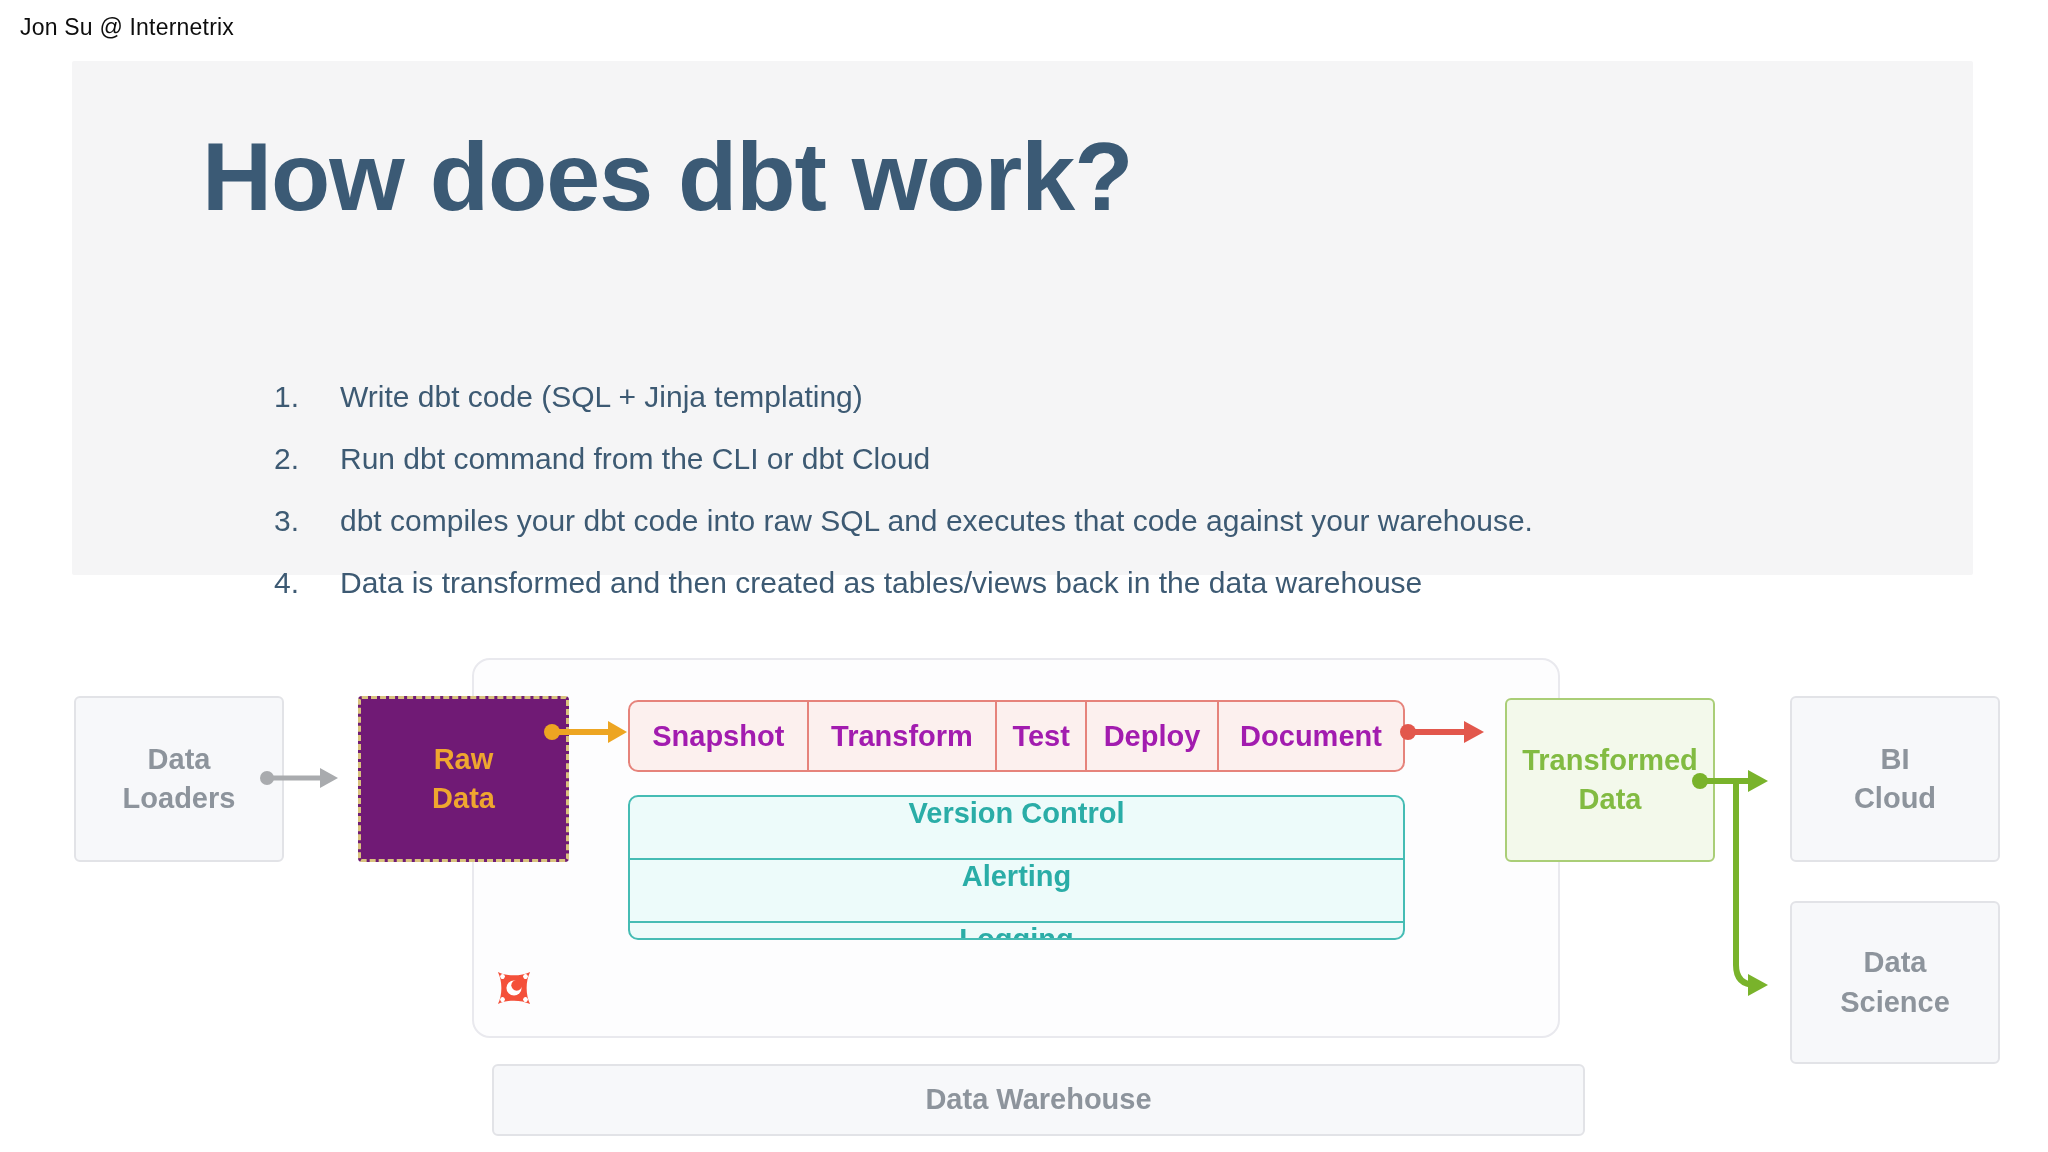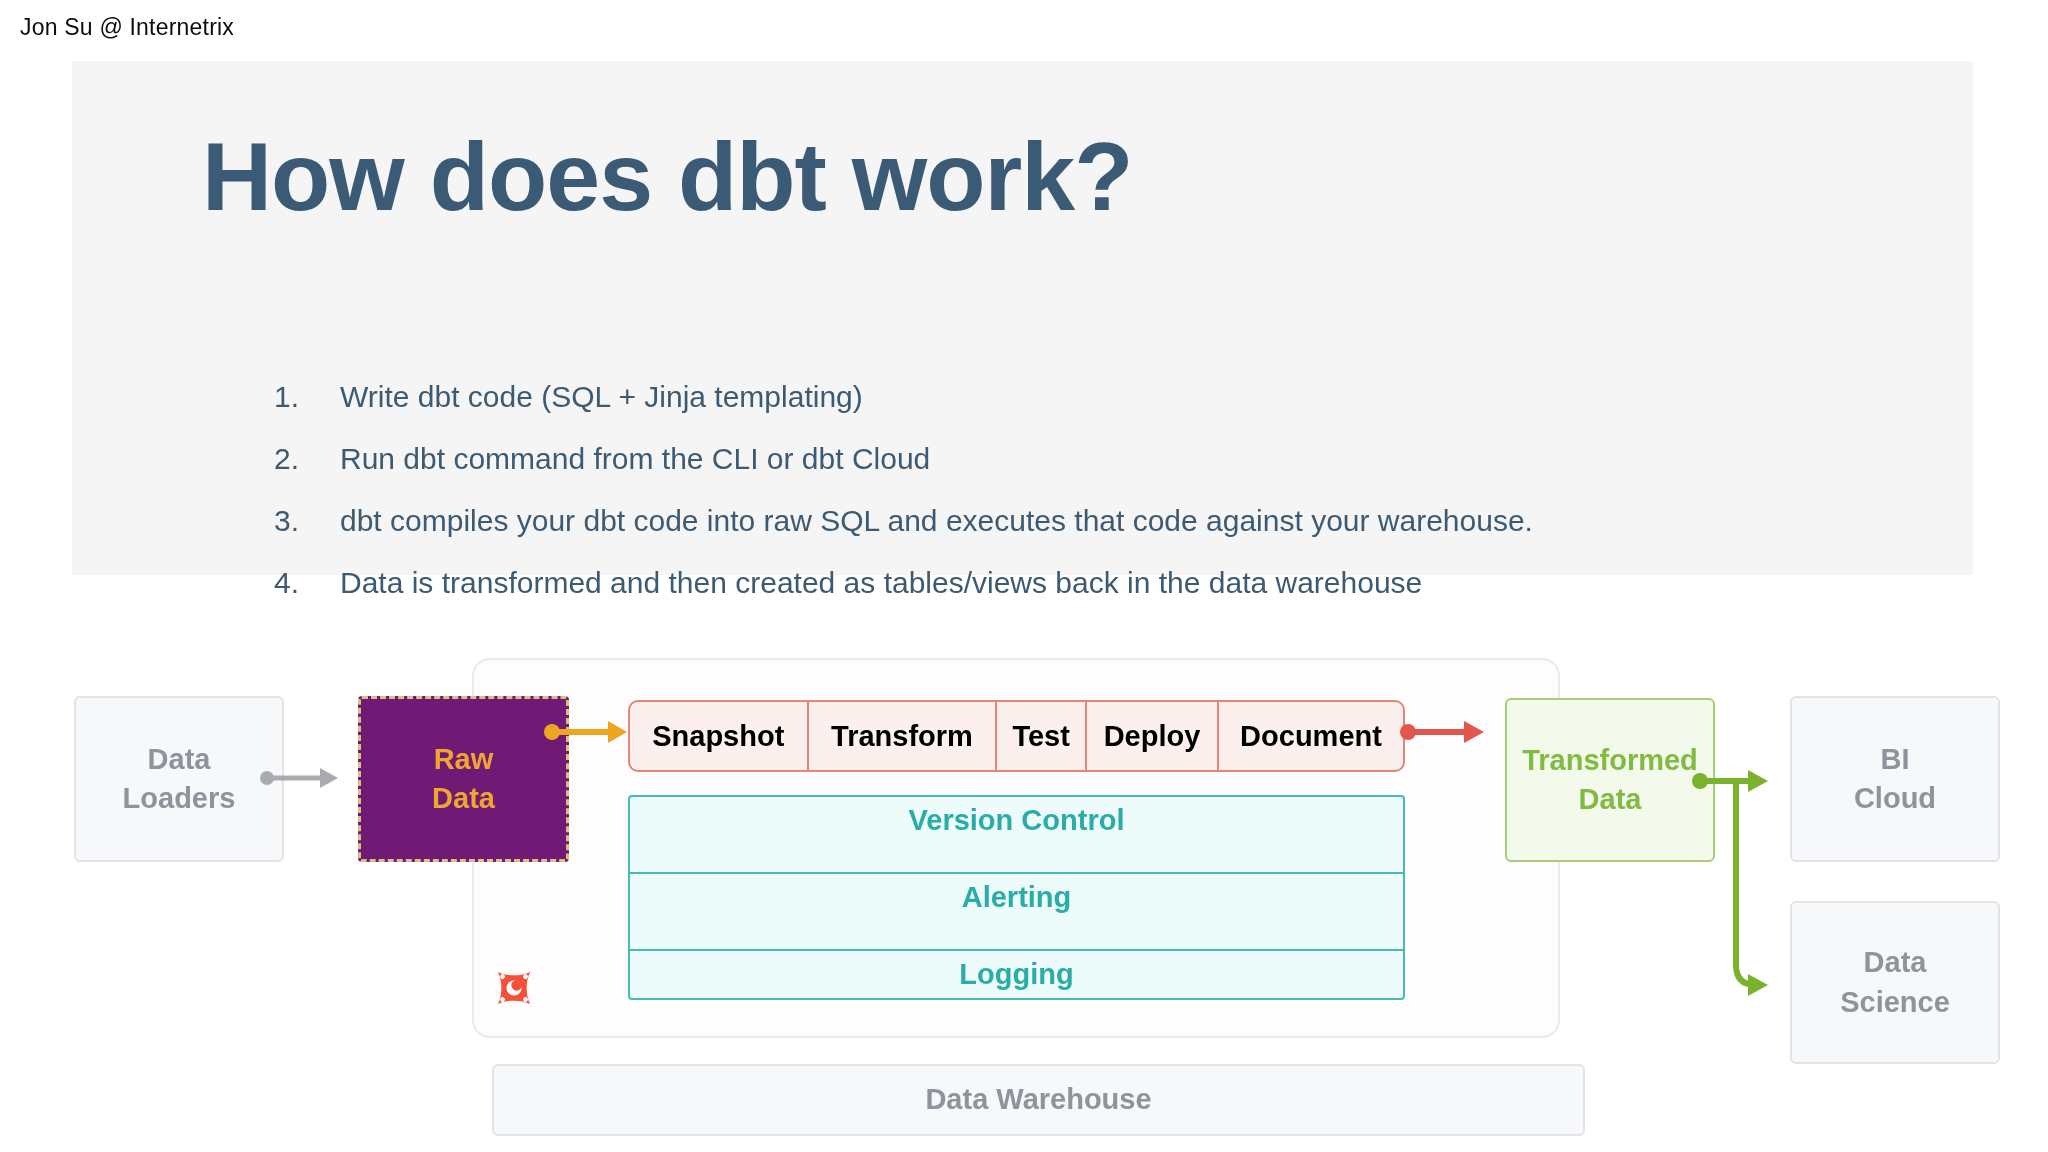--- a/index.html
+++ b/index.html
@@ -68,28 +68,28 @@
     background:#f6f9fb;border:2px solid #e3e7ea;border-radius:8px;color:#858d96;
   }
   
   .pipeline{
     position:absolute;left:628px;top:700px;width:777px;height:72px;
     display:flex;background:#fcf0ee;border:2px solid #e6837b;border-radius:10px;
     box-sizing:border-box;z-index:3;overflow:hidden;
   }
   .pseg{
     display:flex;align-items:center;justify-content:center;
-    font-weight:700;font-size:29px;color:#000000;box-sizing:border-box;
+    font-weight:700;font-size:29px;color:#a21caf;box-sizing:border-box;
   }
   .pseg + .pseg{border-left:2px solid #e6837b;}
   
   .services{
-    position:absolute;left:628px;top:795px;width:777px;height:205px;
+    position:absolute;left:628px;top:795px;width:777px;height:145px;
     display:flex;flex-direction:column;
-    background:#edfbfa;border:2px solid #45bcb4;border-radius:4px;
+    background:#edfbfa;border:2px solid #45bcb4;border-radius:10px;
     box-sizing:border-box;z-index:3;overflow:hidden;gap:28px;
   }
   .srow{
     flex:1;display:flex;align-items:center;justify-content:center;
     font-weight:700;font-size:29px;color:#2aada7;
   }
   .srow + .srow{border-top:2px solid #45bcb4;}
   .arrows{position:absolute;left:0;top:0;z-index:5;pointer-events:none;}
   .dbt-logo{position:absolute;left:488px;top:962px;width:52px;height:52px;z-index:4;}
 </style>

